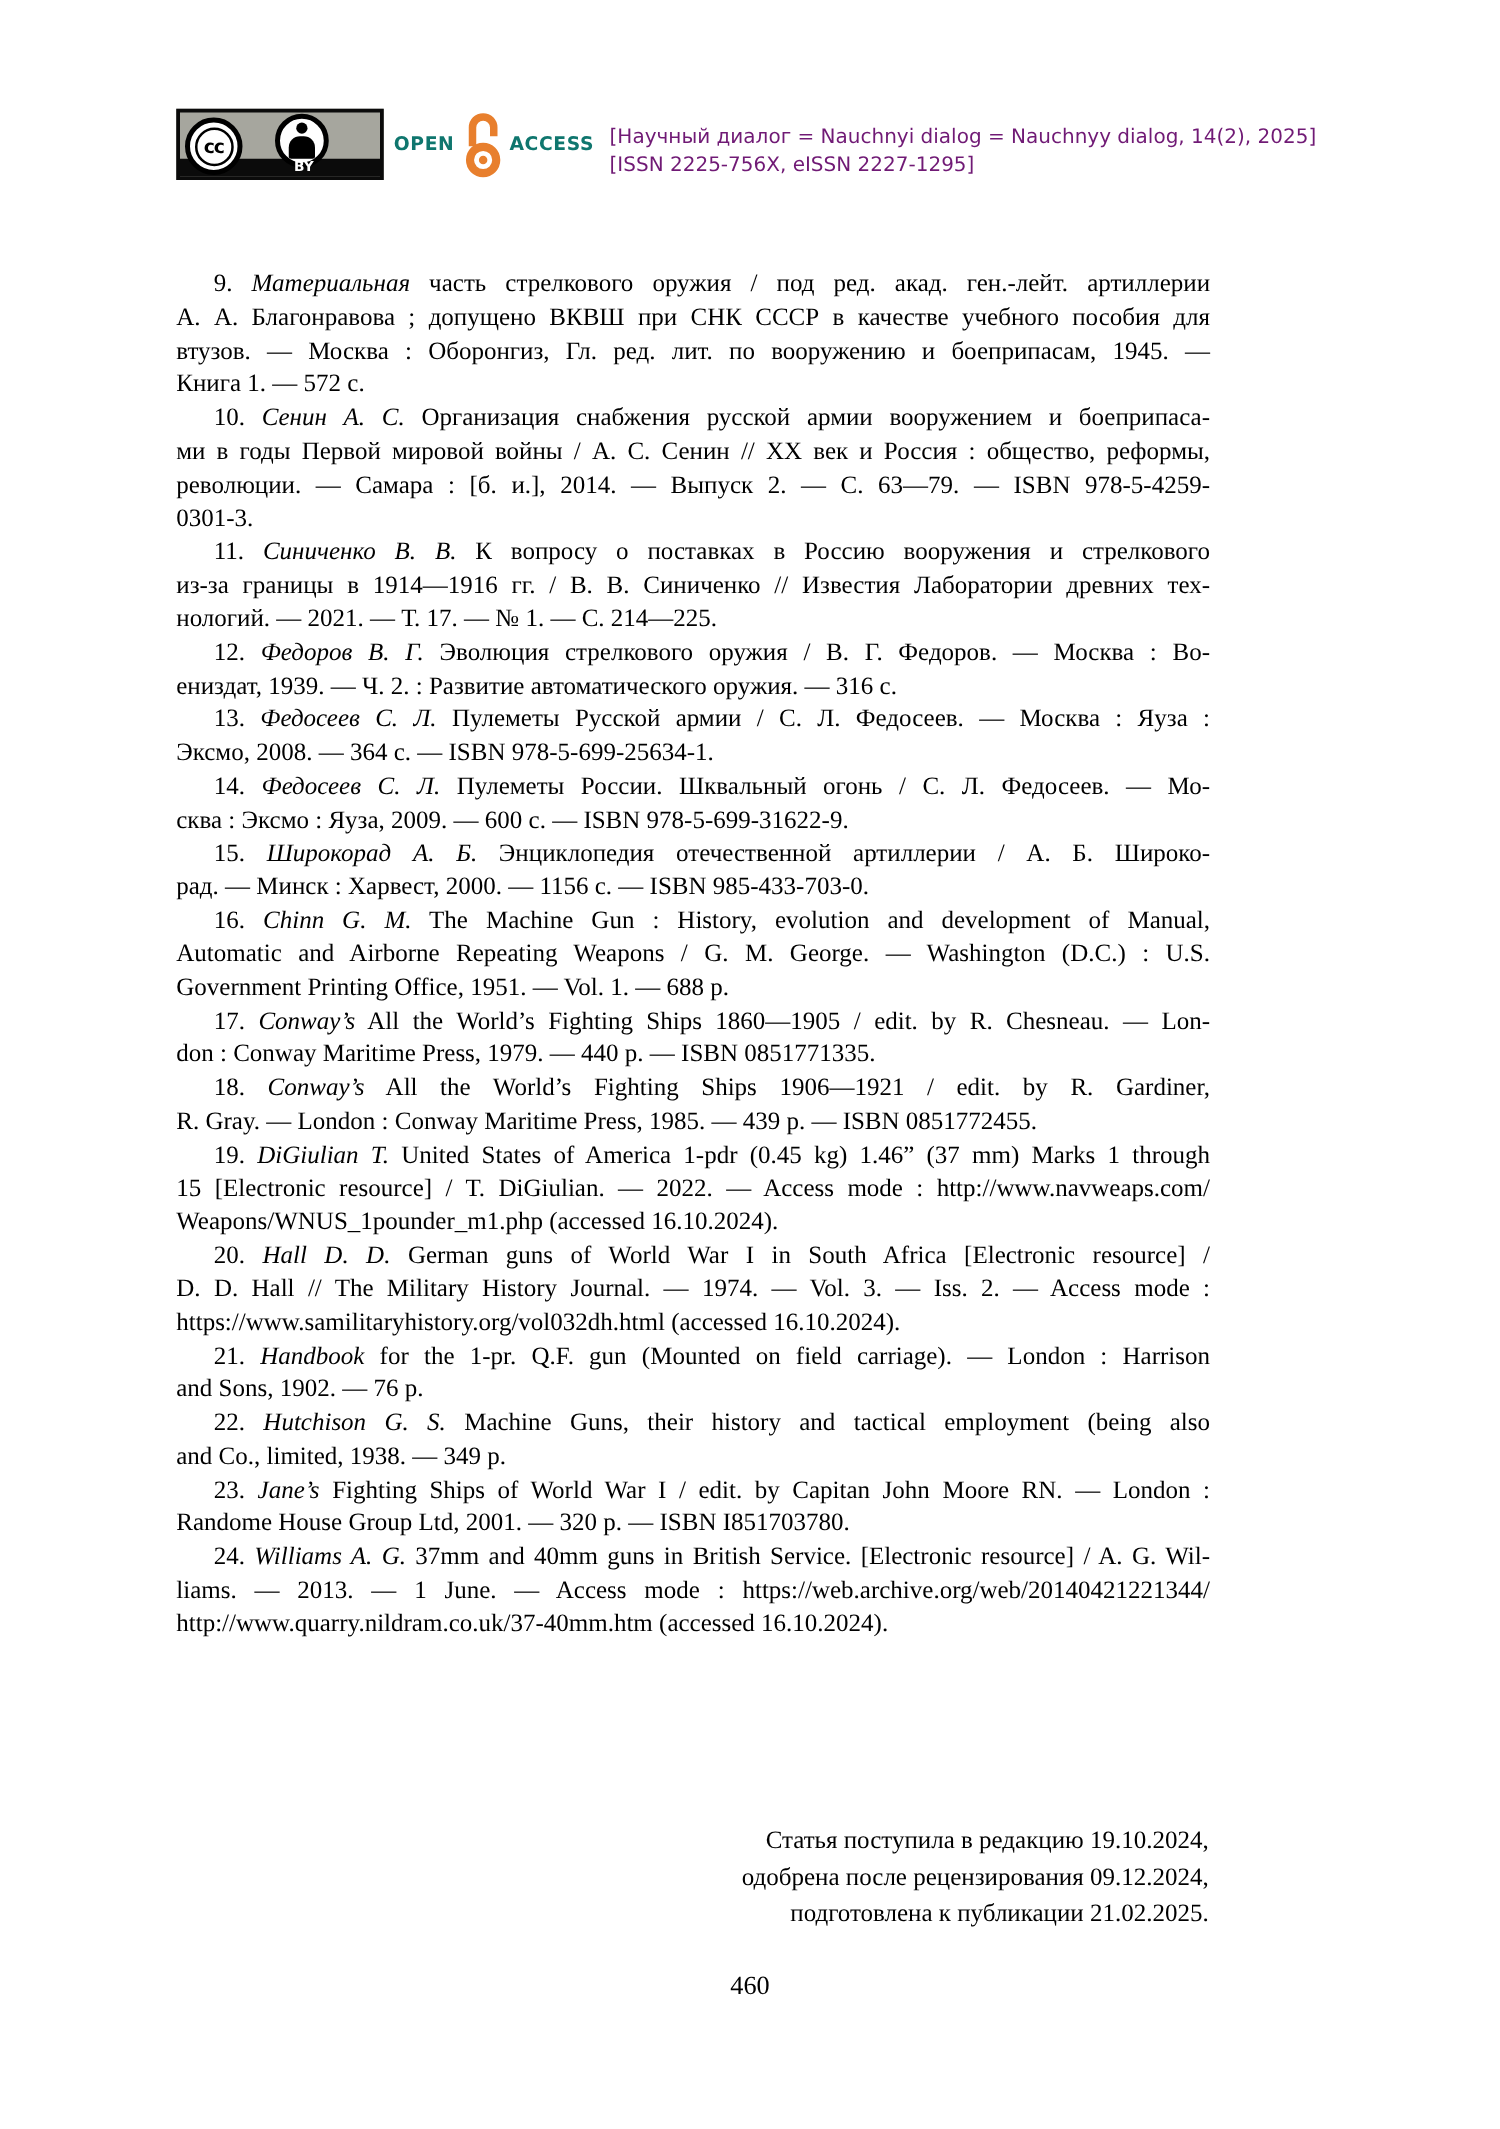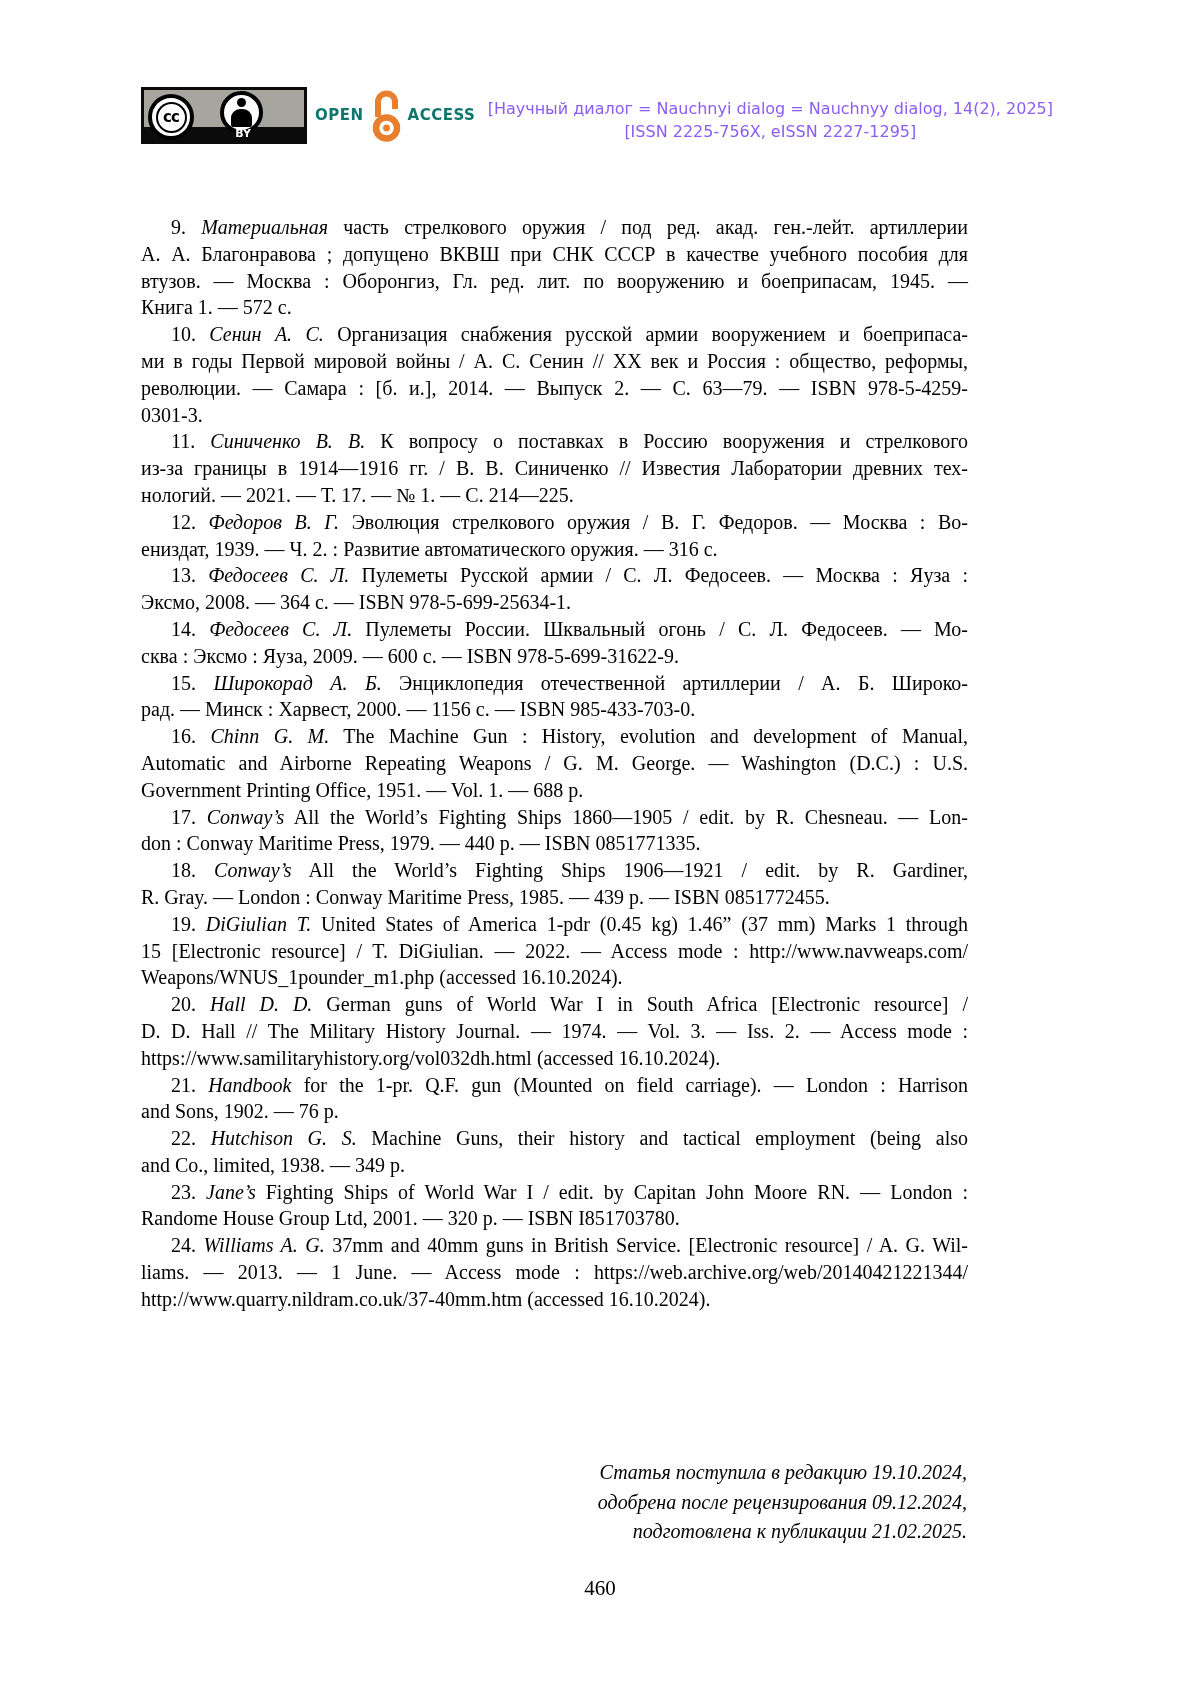--- a/index.html
+++ b/index.html
@@ -21,33 +21,33 @@
   .p-head{position:absolute;left:13px;top:3px;width:9px;height:9px;background:#000;border-radius:50%;}
   .p-body{position:absolute;left:7px;top:14px;width:21px;height:18px;background:#000;
           border-radius:9px 9px 2px 2px;}
   .by-label{position:absolute;left:76px;bottom:0;width:46px;height:14px;z-index:3;
             color:#fff;font:bold 11px "DejaVu Sans",sans-serif;text-align:center;line-height:14px;}
 
   .oa-logo{position:absolute;left:315px;top:86px;height:58px;display:flex;align-items:center;gap:7px;}
   .oa-word{font:bold 15px "DejaVu Sans",sans-serif;letter-spacing:0.5px;color:#0f766e;}
   .oa-lock{display:block;}
 
-  .header-meta{position:absolute;top:97px;right:147px;text-align:center;
-               font-family:"DejaVu Sans",sans-serif;font-size:16px;line-height:23px;color:#8b5cf6;}
+  .header-meta{position:absolute;top:97px;right:147px;text-align:left;
+               font-family:"DejaVu Sans",sans-serif;font-size:16px;line-height:23px;color:#701a75;}
 
   
   .refs{position:absolute;left:141px;top:169px;width:827px;
         font-size:20px;line-height:26.8px;margin-top:45px;}
   .ref-line{display:block;}
   .ref-line.j{text-align:justify;text-align-last:justify;}
   .ref-line.first{text-indent:30px;}
 
   
   .footer-dates{position:absolute;right:233px;top:1458px;text-align:right;
-                font-style:italic;font-size:20px;line-height:29.5px;}
+                font-size:20px;line-height:29.5px;}
   .page-number{position:absolute;left:0;top:1576px;width:100%;text-align:center;font-size:21px;}
 </style>
 </head>
 <body>
 
 <div class="page">
 
   <div class="cc-badge">
     <div class="cc-strip"></div>
     <div class="cc-circle">

